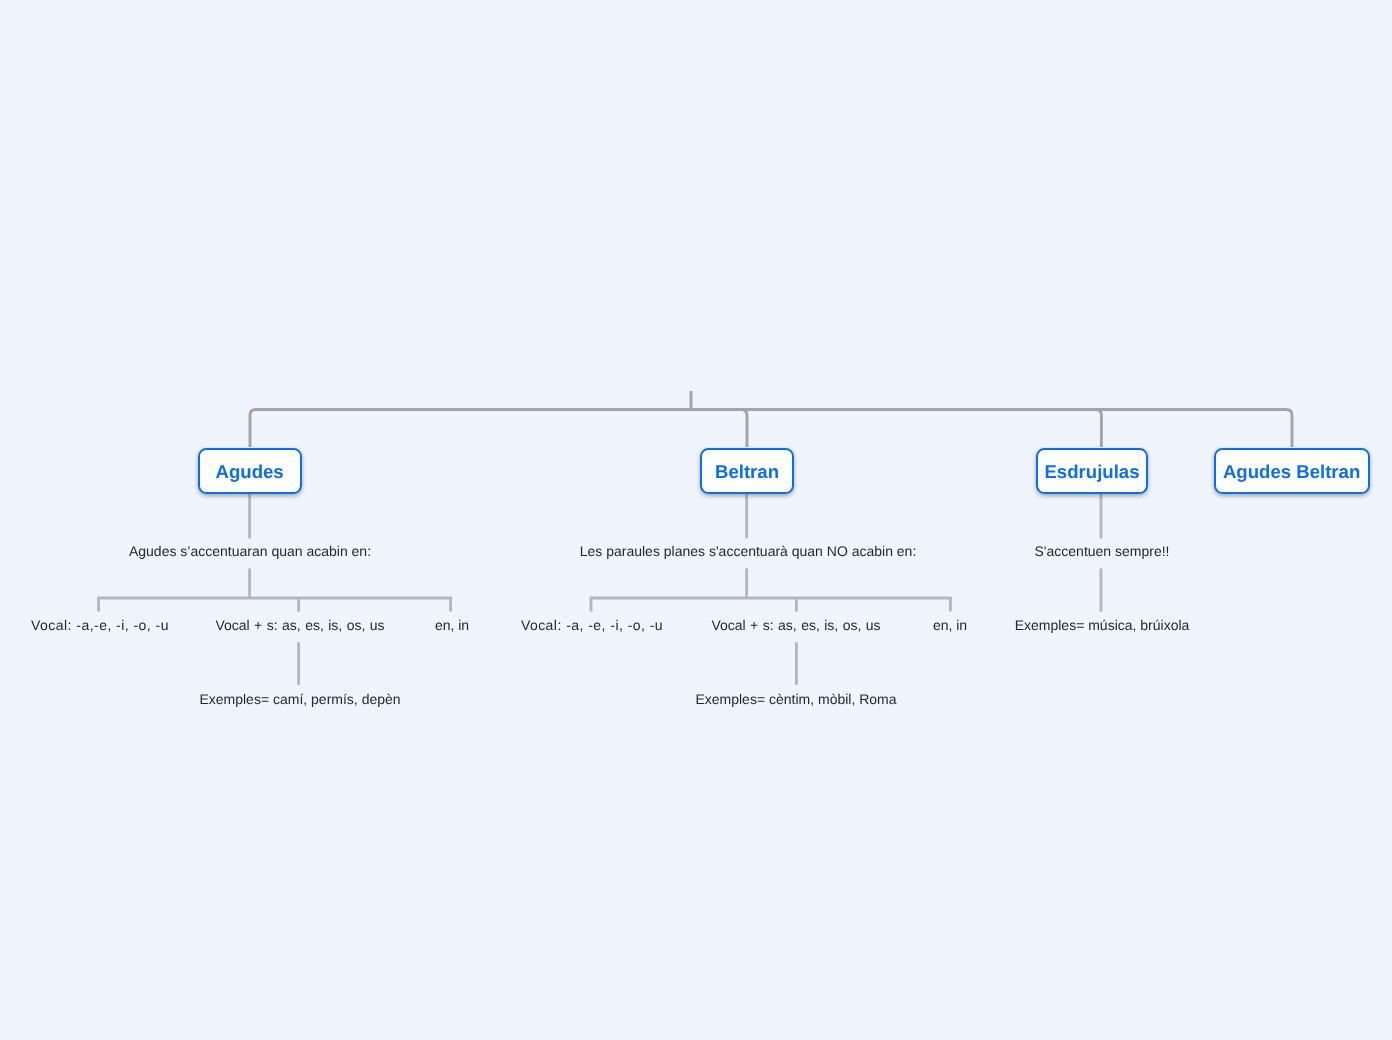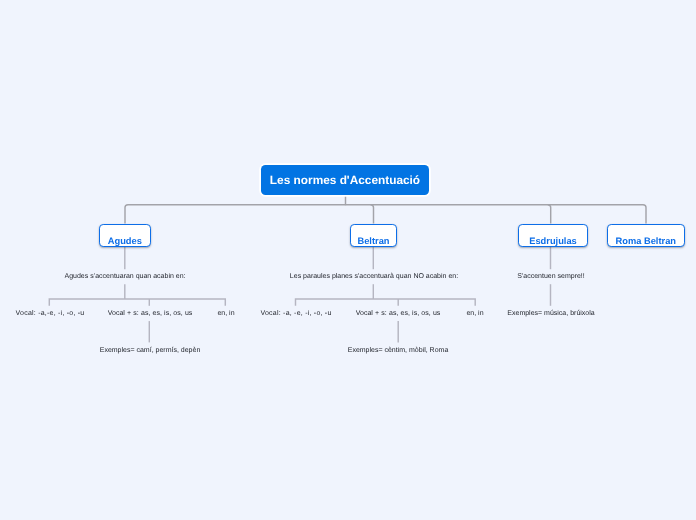--- a/index.html
+++ b/index.html
@@ -8,21 +8,21 @@
   #canvas{position:relative;width:696px;height:520px;}
   .node span,.leaf{-webkit-font-smoothing:antialiased;}
   .node,.leaf{will-change:transform;}
   svg.links{position:absolute;left:0;top:0;width:696px;height:520px;}
   .node{position:absolute;box-sizing:border-box;display:flex;align-items:center;justify-content:center;}
   .branch-node span{position:relative;top:0.6px;}
   .root-node{background:#0274e3;color:#ffffff;font-weight:bold;font-size:11.85px;border-radius:4.5px;
     box-shadow:0 0 0 1.8px #ffffff;}
   .branch-node{background:#ffffff;color:#0d6ee8;font-weight:bold;font-size:9.3px;
     border:1.85px solid #0d6ee8;border-radius:4.2px;
-    box-shadow:0 1px 2px rgba(60,70,90,0.45);align-items:flex-end;}
+    box-shadow:0 1px 2px rgba(60,70,90,0.45);}
   .leaf-vowels{letter-spacing:0.23px;}
   .leaf-vowels-s{word-spacing:0.27px;}
   .leaf{position:absolute;font-size:7px;color:#24272f;white-space:pre;
     transform:translateX(-50%);text-align:center;line-height:15px;height:15px;}
 </style>
 </head>
 <body>
 
 <div id="canvas">
   <svg class="links" viewBox="0 0 696 520" width="696" height="520">
@@ -41,35 +41,32 @@
       <path d="M373.3 246.4 L373.3 269.2"></path>
       <path d="M373.3 284.2 L373.3 299"></path>
       <path d="M295.5 305.8 L295.5 299.0 L475.2 299.0 L475.2 305.8"></path>
       <path d="M398.2 299.0 L398.2 305.8"></path>
       <path d="M398.2 321.1 L398.2 342.4"></path>
       <path d="M550.5 246.4 L550.5 269.2"></path>
       <path d="M550.5 284.2 L550.5 305.8"></path>
     </g>
   </svg>
 
-  <div class="node root-node" style="left:261.4px;top:164.8px;width:168px;height:29.8px;">
-    <span>Les normes d'Accentuació</span>
-  </div>
 
   <div class="node branch-node" style="left:99.4px;top:223.6px;width:51.6px;height:22.6px;">
     <span>Agudes</span>
   </div>
   <div class="node branch-node" style="left:350px;top:223.6px;width:47px;height:22.6px;">
     <span>Beltran</span>
   </div>
-  <div class="node branch-node" style="left:518.3px;top:223.6px;width:70px;height:22.6px;">
+  <div class="node branch-node" style="left:518.3px;top:223.6px;width:56px;height:22.6px;">
     <span>Esdrujulas</span>
   </div>
   <div class="node branch-node" style="left:607.4px;top:223.6px;width:77.6px;height:22.6px;">
-    <span>Roma Beltran</span>
+    <span>Agudes Beltran</span>
   </div>
 
   <div class="leaf" style="left:125px;top:269px;">Agudes s’accentuaran quan acabin en:</div>
   <div class="leaf leaf-vowels" style="left:49.5px;top:306.4px;">Vocal: -a,-e, -i, -o, -u</div>
   <div class="leaf leaf-vowels-s" style="left:149.5px;top:306.4px;">Vocal + s: as, es, is, os, us</div>
   <div class="leaf" style="left:225.5px;top:306.4px;">en, in</div>
   <div class="leaf" style="left:149.5px;top:343.4px;">Exemples= camí, permís, depèn</div>
 
   <div class="leaf" style="left:373.5px;top:269px;">Les paraules planes s'accentuarà quan NO acabin en:</div>
   <div class="leaf leaf-vowels" style="left:295.7px;top:306.4px;">Vocal: -a, -e, -i, -o, -u</div>

